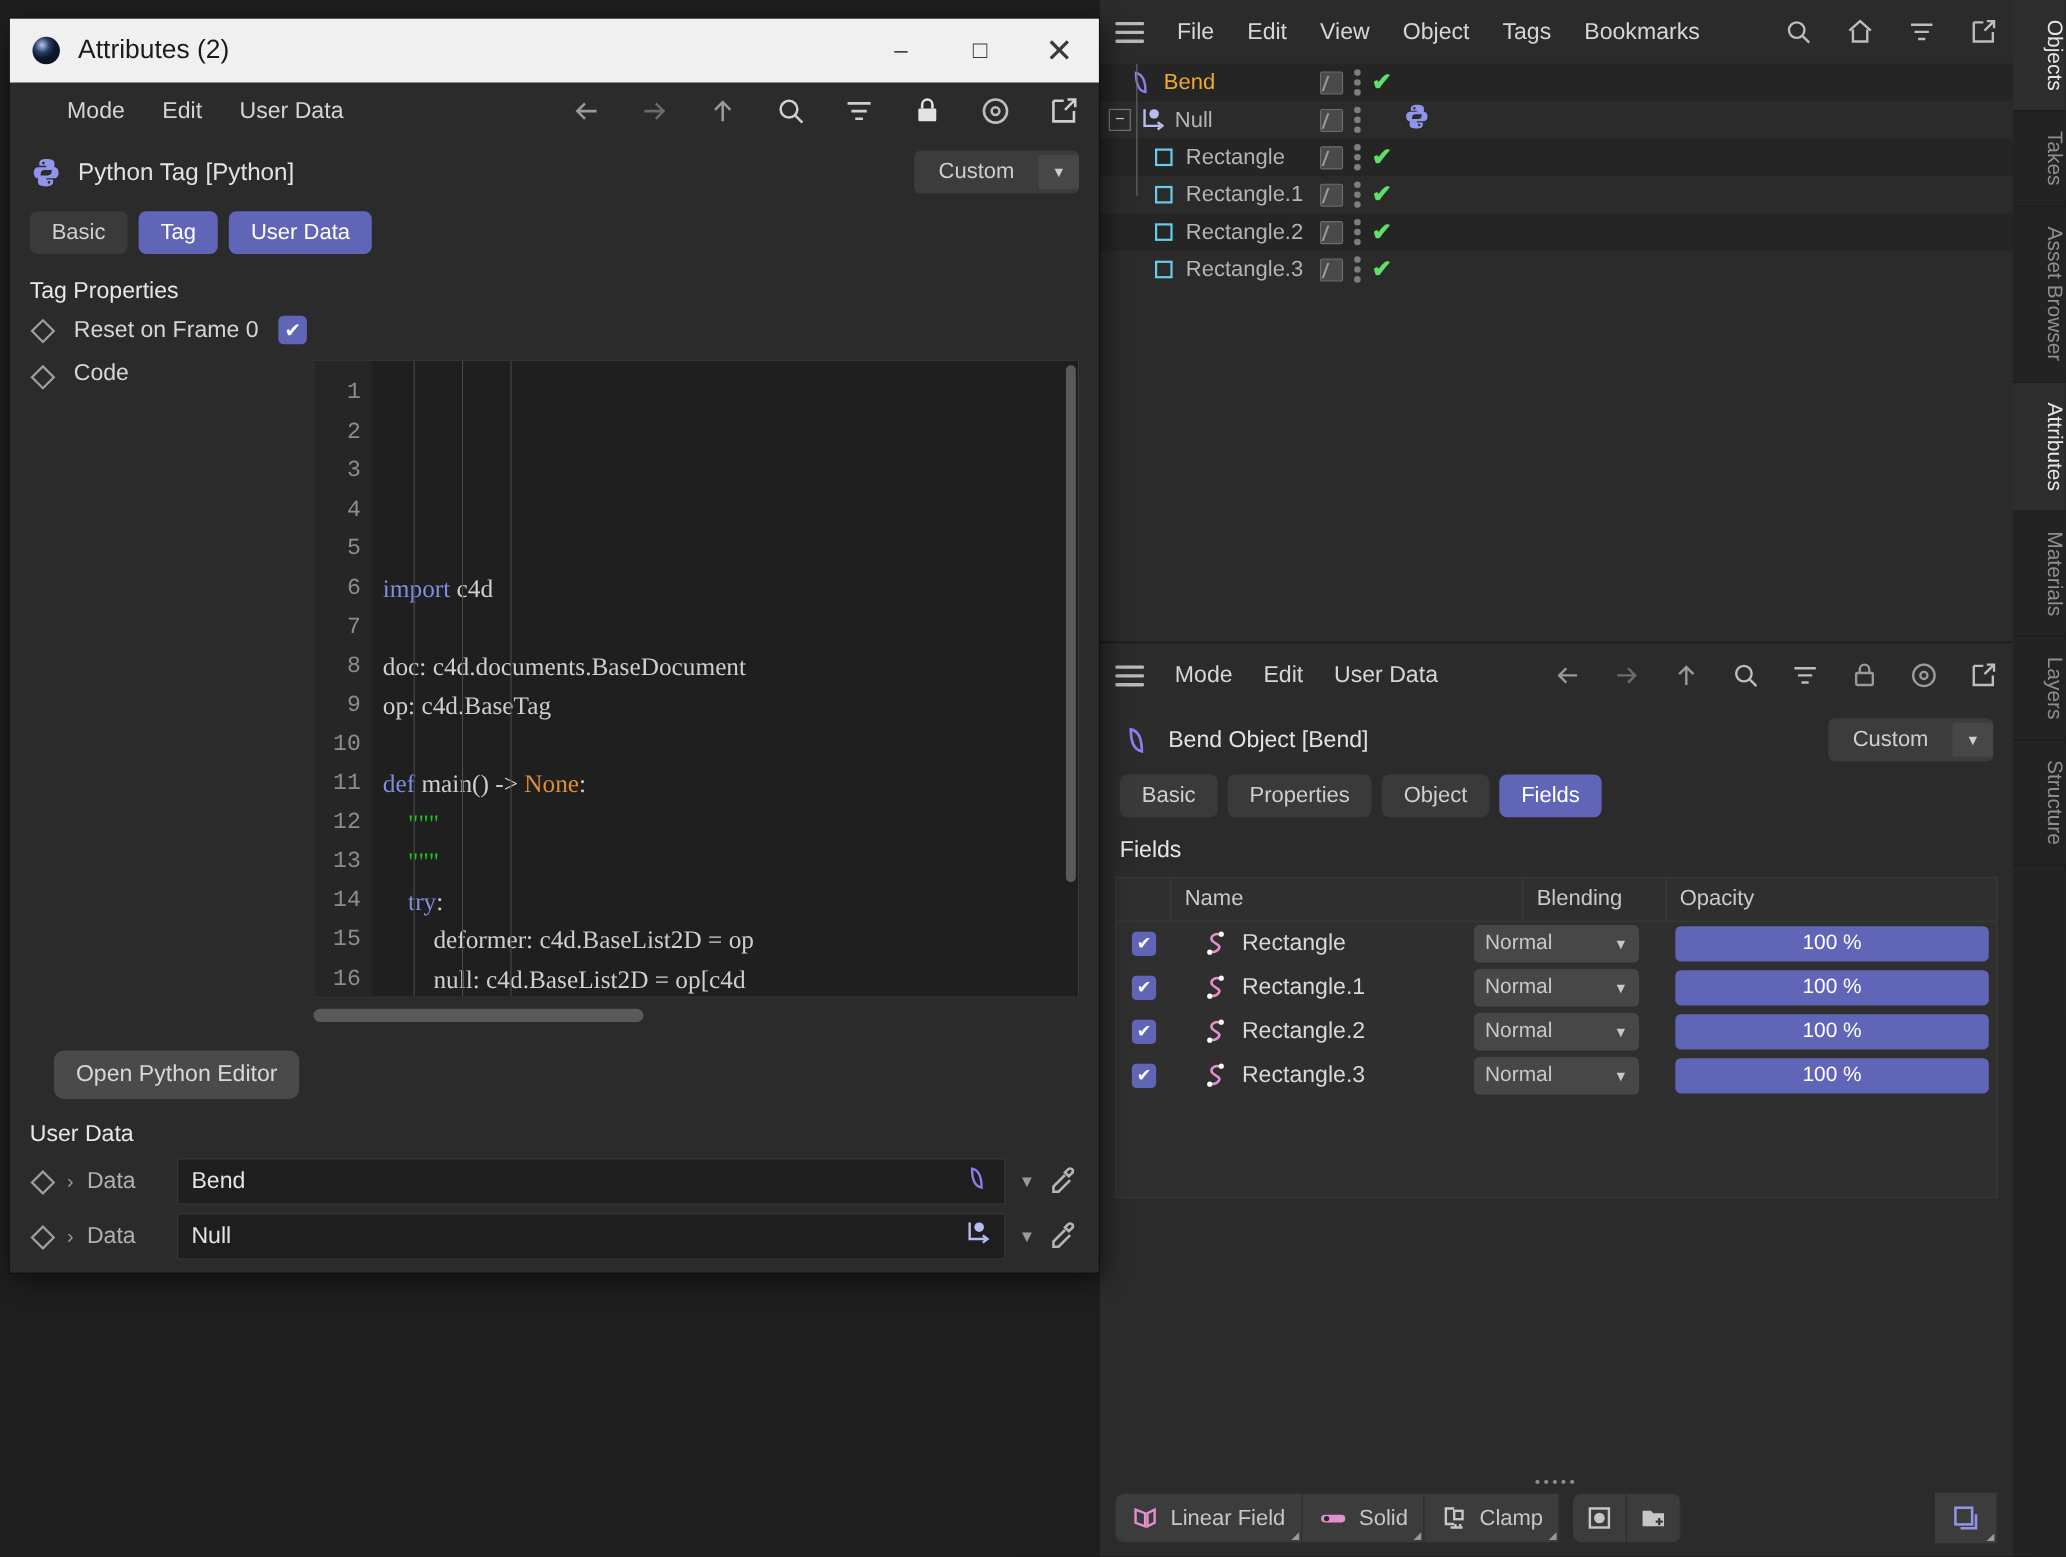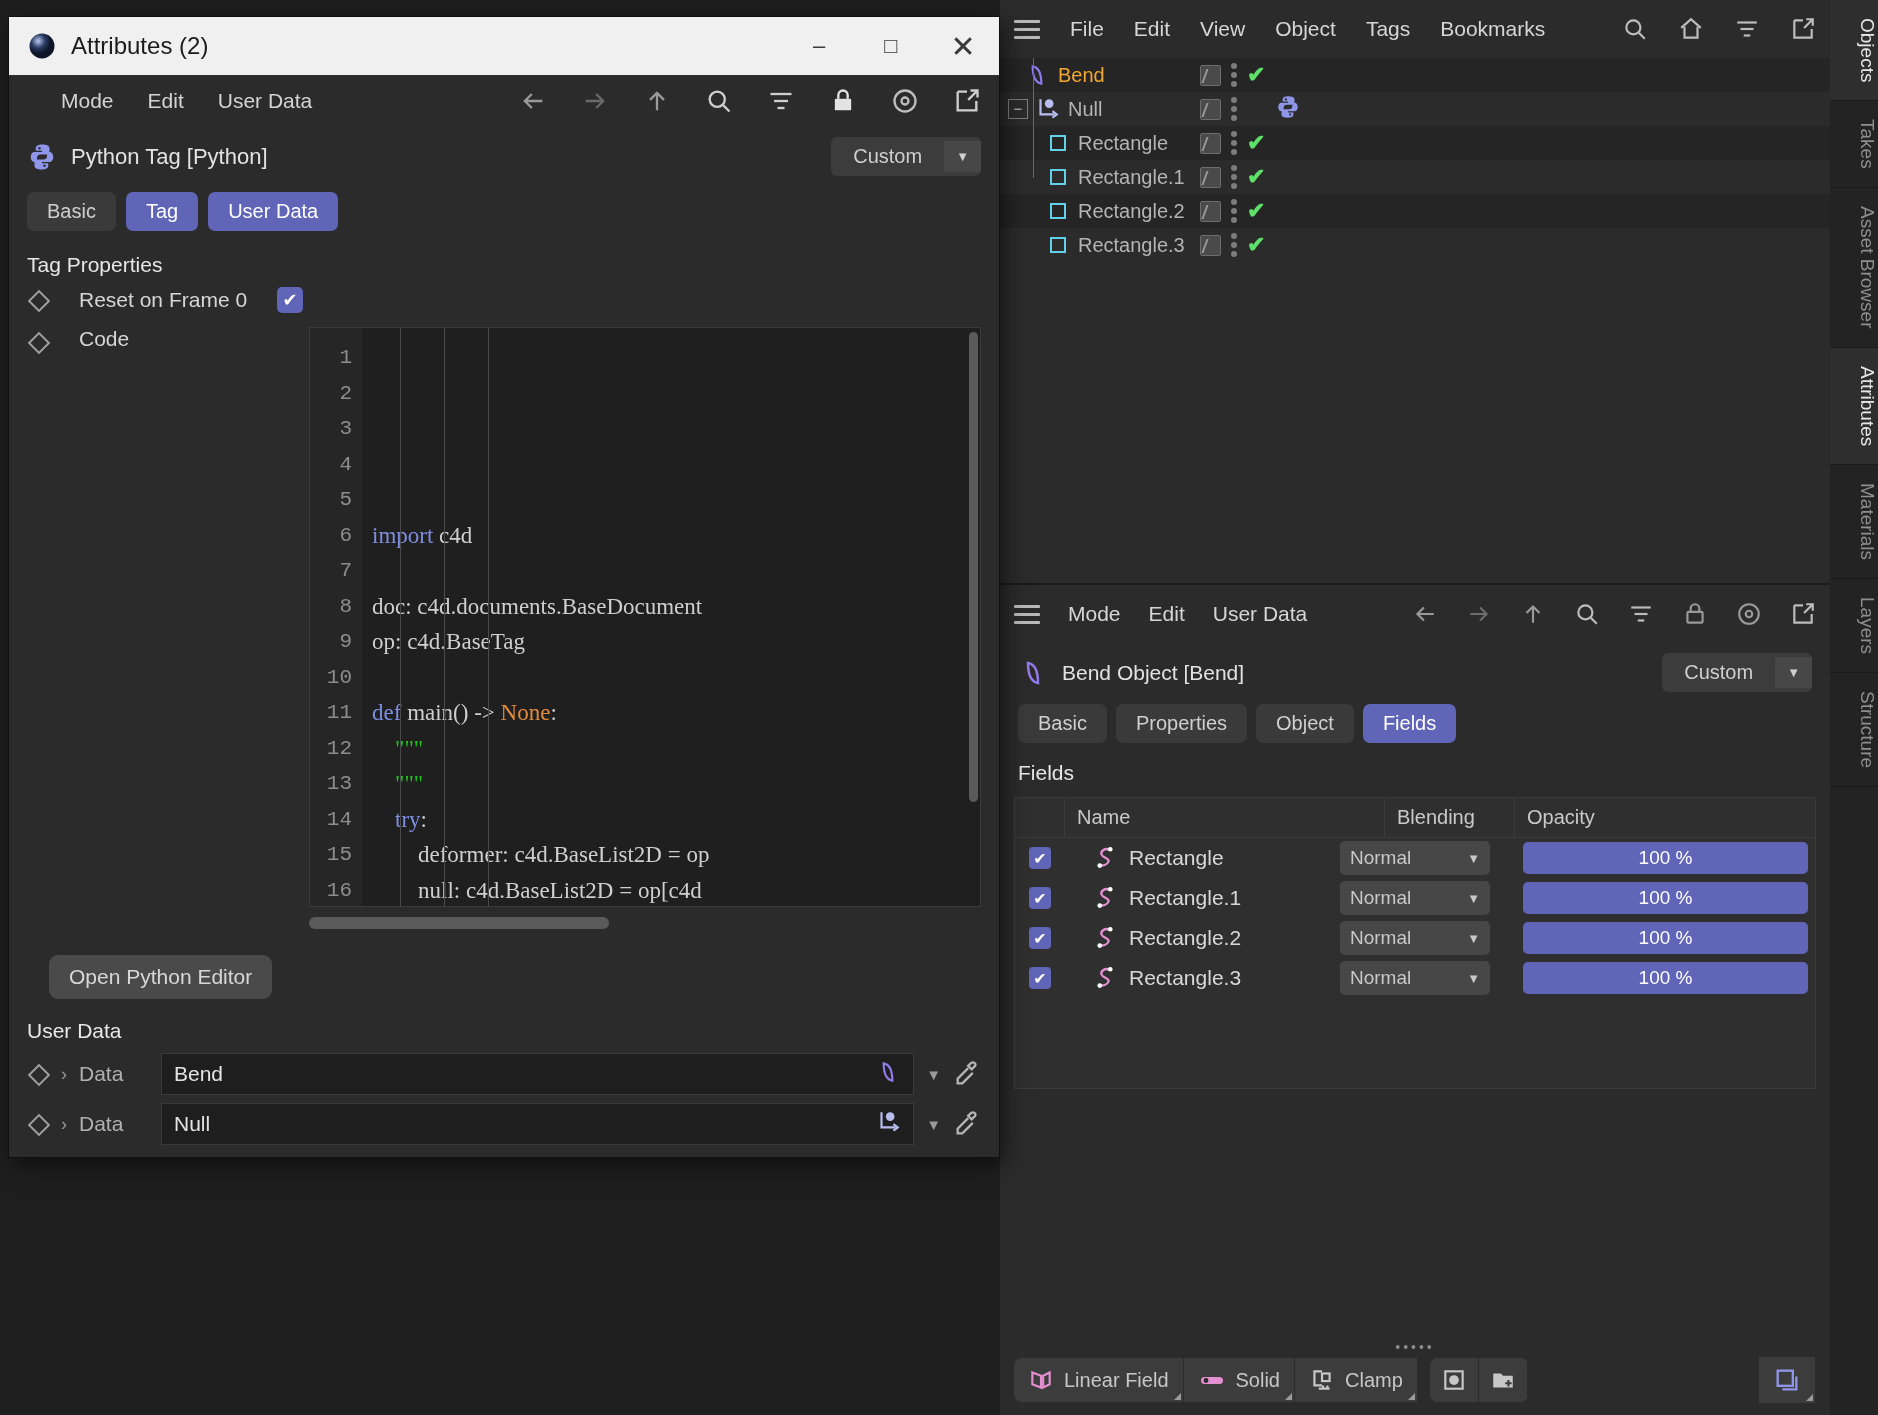--- a/index.html
+++ b/index.html
@@ -55,21 +55,21 @@
      background:#3c3c3c; border-radius:6px; overflow:hidden; }
   .presetbtn .lbl{ padding:8px 22px; color:#cfcfcf; font-size:20px;}
   .presetbtn .arw{ padding:8px 12px; background:#474747; color:#cfcfcf; font-size:13px;}
 
   .tabs{ display:flex; gap:9px; padding:8px 18px 6px 18px;}
   .tab{ background:#3a3a3a; color:#cfcfcf; font-size:20px; border-radius:7px;
      padding:8px 20px; }
   .tab.active{ background:#6065b8; color:#fff; }
 
   .secttl{ color:#e7e7e7; font-size:21px; padding:12px 18px 6px 18px;}
-  .fieldrow{ display:flex; align-items:center; padding:4px 18px; gap:30px;}
+  .fieldrow{ display:flex; align-items:center; padding:4px 18px; gap:18px;}
   .diamond{ width:22px; height:22px; display:inline-block; position:relative;}
   .diamond:before{ content:""; position:absolute; left:4px; top:4px; width:12px; height:12px;
      border:2px solid #9f9f9f; transform:rotate(45deg); }
 
   
   .fl{ margin:6px 14px 0 14px; border:1px solid #3b3b3b; background:#2f2f2f; }
   .flhead{ display:flex; height:40px; align-items:center; color:#c9c9c9; font-size:20px;
      border-bottom:1px solid #3b3b3b;}
   .flhead div{ padding:0 12px; }
   .c1{ width:50px; border-right:1px solid #3b3b3b; height:100%;}

